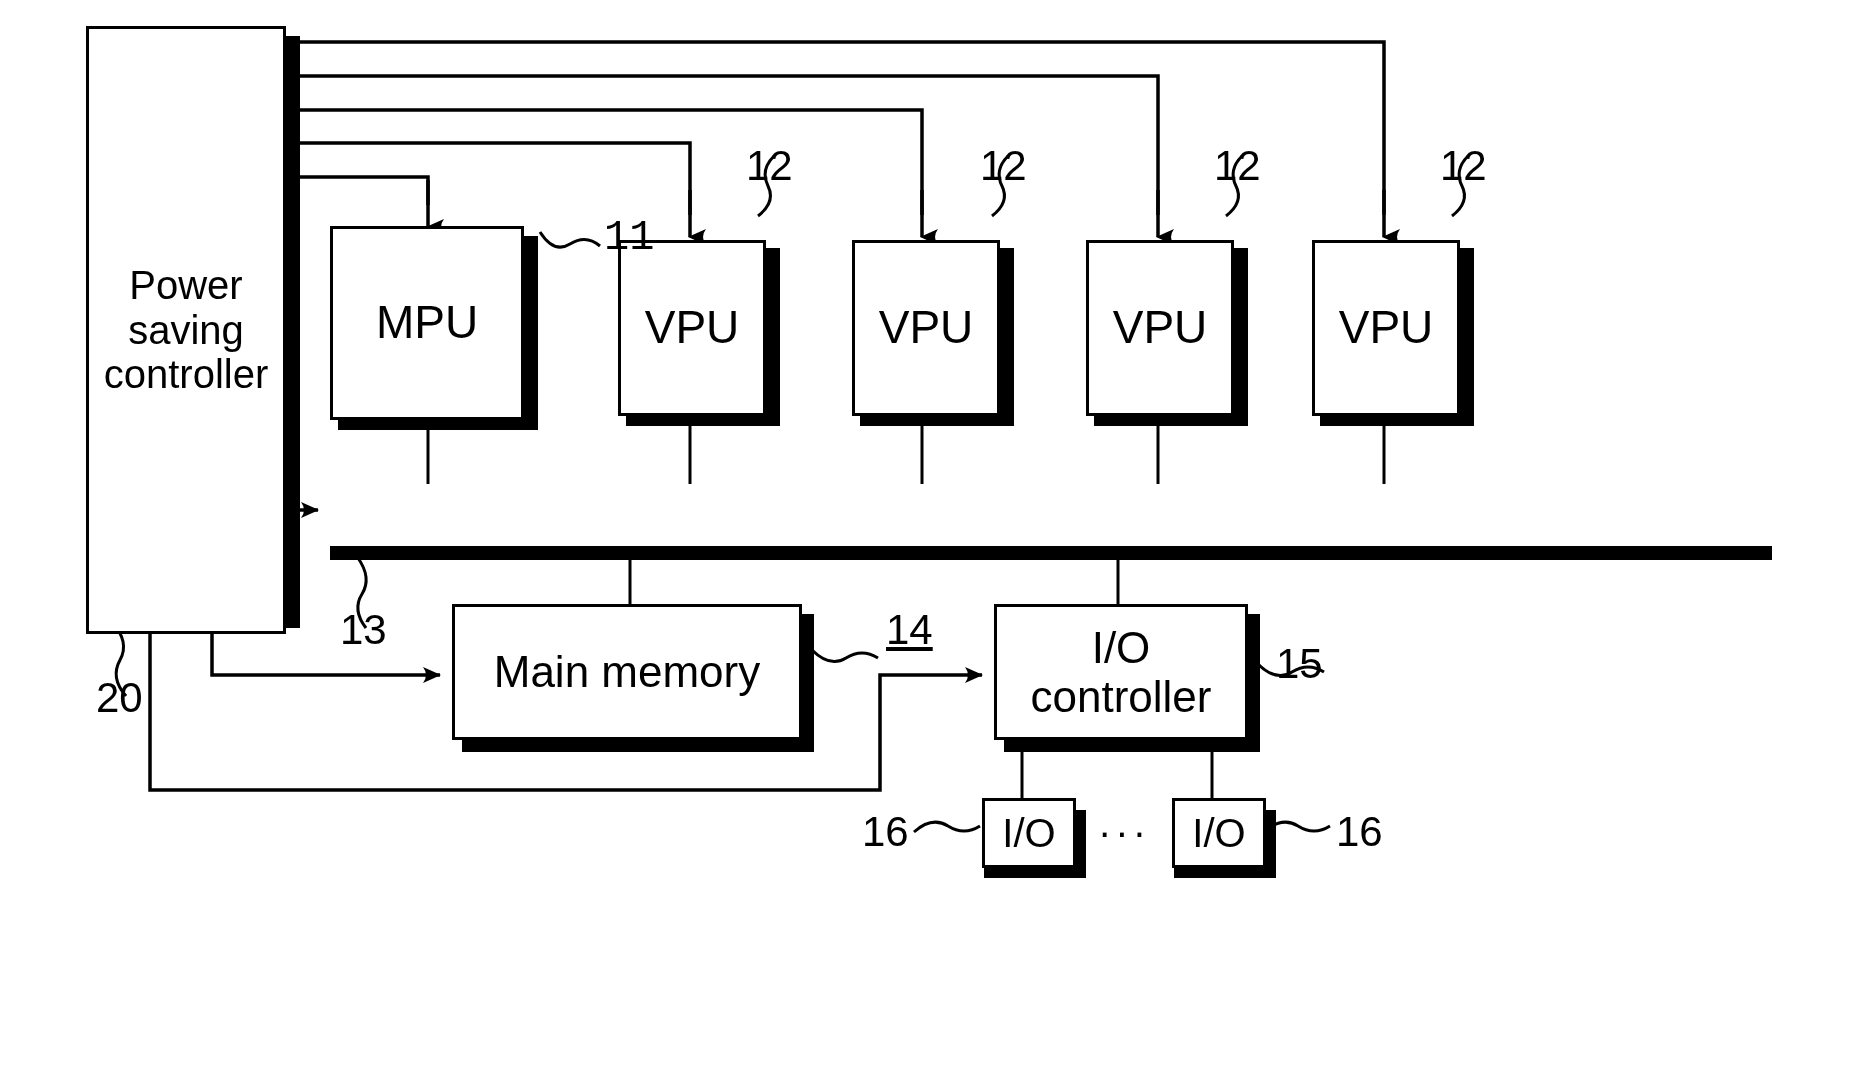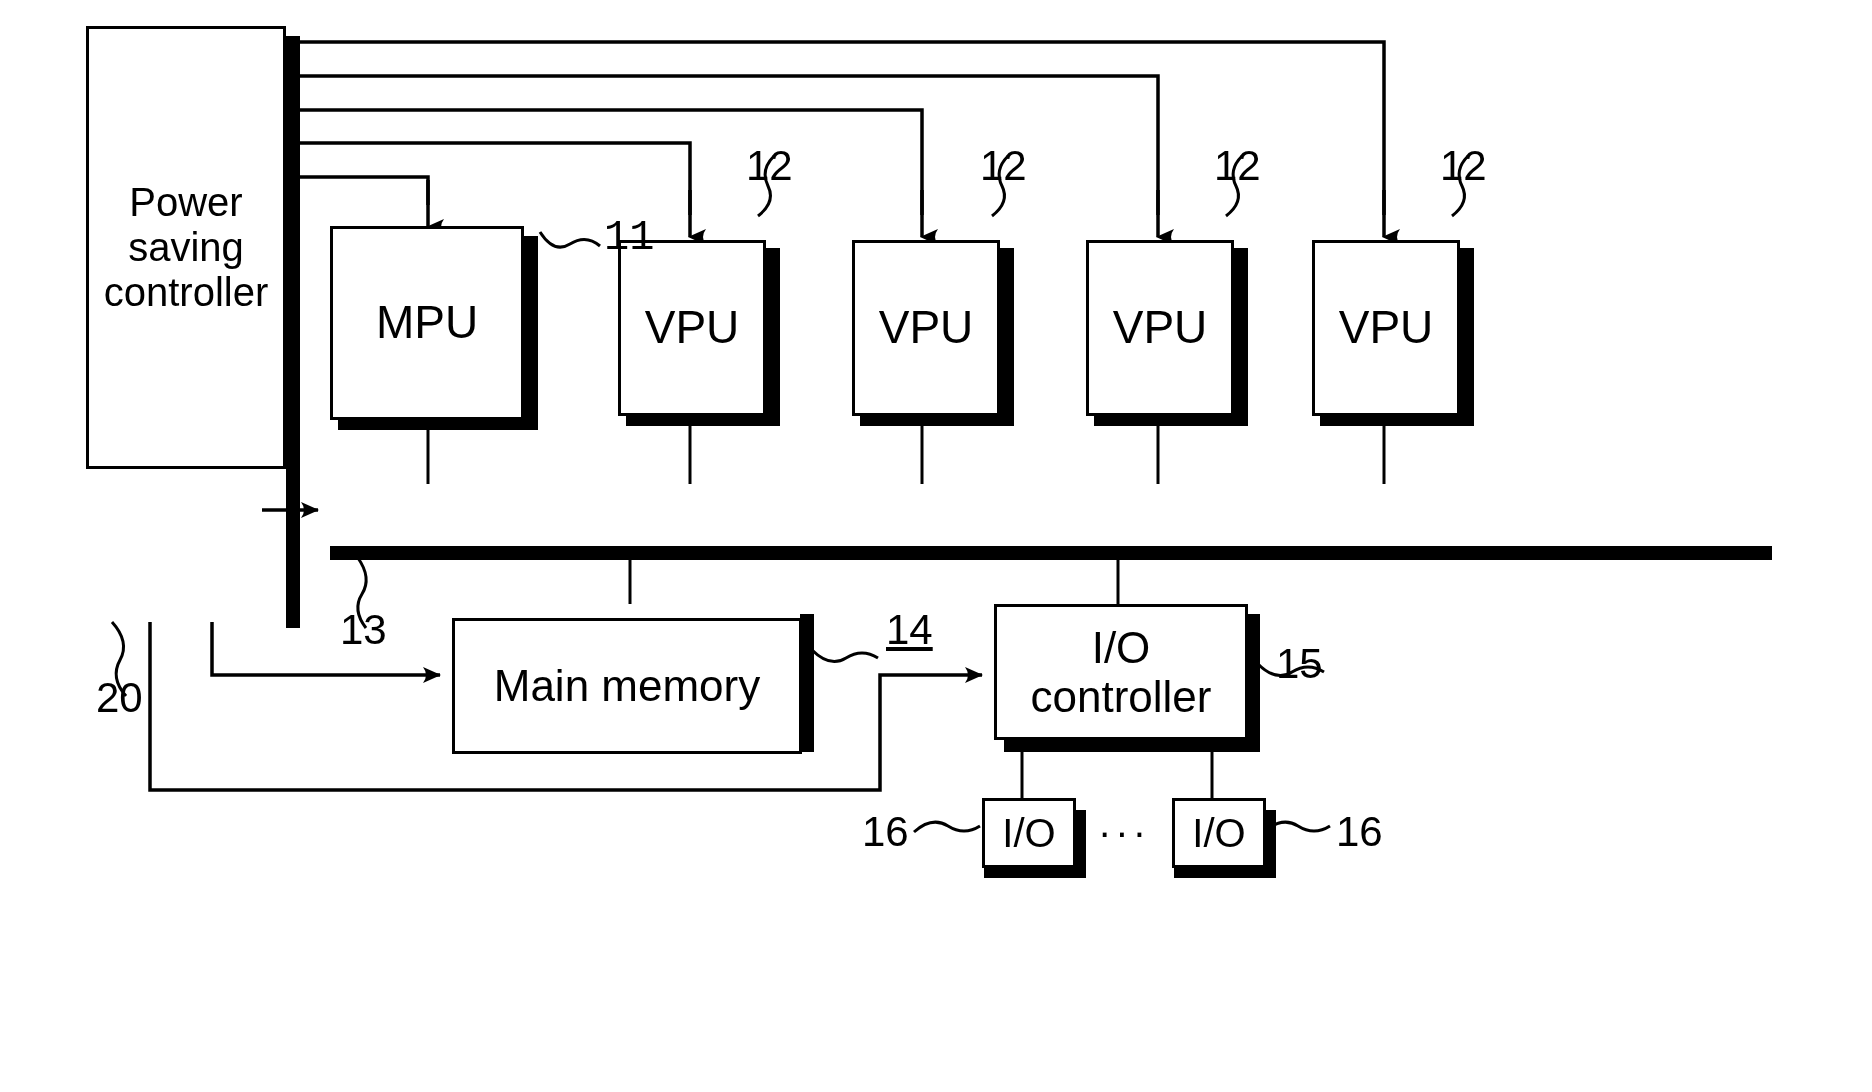--- a/index.html
+++ b/index.html
@@ -176,36 +176,36 @@
 
   <div class="shadow" style="left:1246px; top:614px; width:14px; height:136px;"></div>
   <div class="shadow" style="left:1004px; top:738px; width:256px; height:14px;"></div>
 
   <div class="shadow" style="left:1074px; top:810px; width:12px; height:68px;"></div>
   <div class="shadow" style="left:984px; top:866px; width:102px; height:12px;"></div>
 
   <div class="shadow" style="left:1264px; top:810px; width:12px; height:68px;"></div>
   <div class="shadow" style="left:1174px; top:866px; width:102px; height:12px;"></div>
 
-  <div class="box psc-text" style="left:86px; top:26px; width:200px; height:443px; white-space:pre-line;text-align:center;">Power
+  <div class="box psc-text" style="left:86px; top:26px; width:200px; height:608px; white-space:pre-line;text-align:center;">Power
 saving
 controller</div>
 
   <div class="box unit-text" style="left:330px; top:226px; width:194px; height:194px;">MPU</div>
 
   <div class="box unit-text" style="left:618px; top:240px; width:148px; height:176px;">VPU</div>
 
   <div class="box unit-text" style="left:852px; top:240px; width:148px; height:176px;">VPU</div>
 
   <div class="box unit-text" style="left:1086px; top:240px; width:148px; height:176px;">VPU</div>
 
   <div class="box unit-text" style="left:1312px; top:240px; width:148px; height:176px;">VPU</div>
 
 
-  <div class="box mem-text" style="left:452px; top:618px; width:350px; height:136px;">Main  memory</div>
+  <div class="box mem-text" style="left:452px; top:604px; width:350px; height:136px;">Main  memory</div>
 
   <div class="box ioc-text" style="left:994px; top:604px; width:254px; height:136px; white-space:pre-line;">I/O
 controller</div>
 
   <div class="box io-text" style="left:982px; top:798px; width:94px; height:70px;">I/O</div>
 
   <div class="box io-text" style="left:1172px; top:798px; width:94px; height:70px;">I/O</div>
 
   <div class="ellipsis" style="left:1098px; top:810px;">···</div>
 

